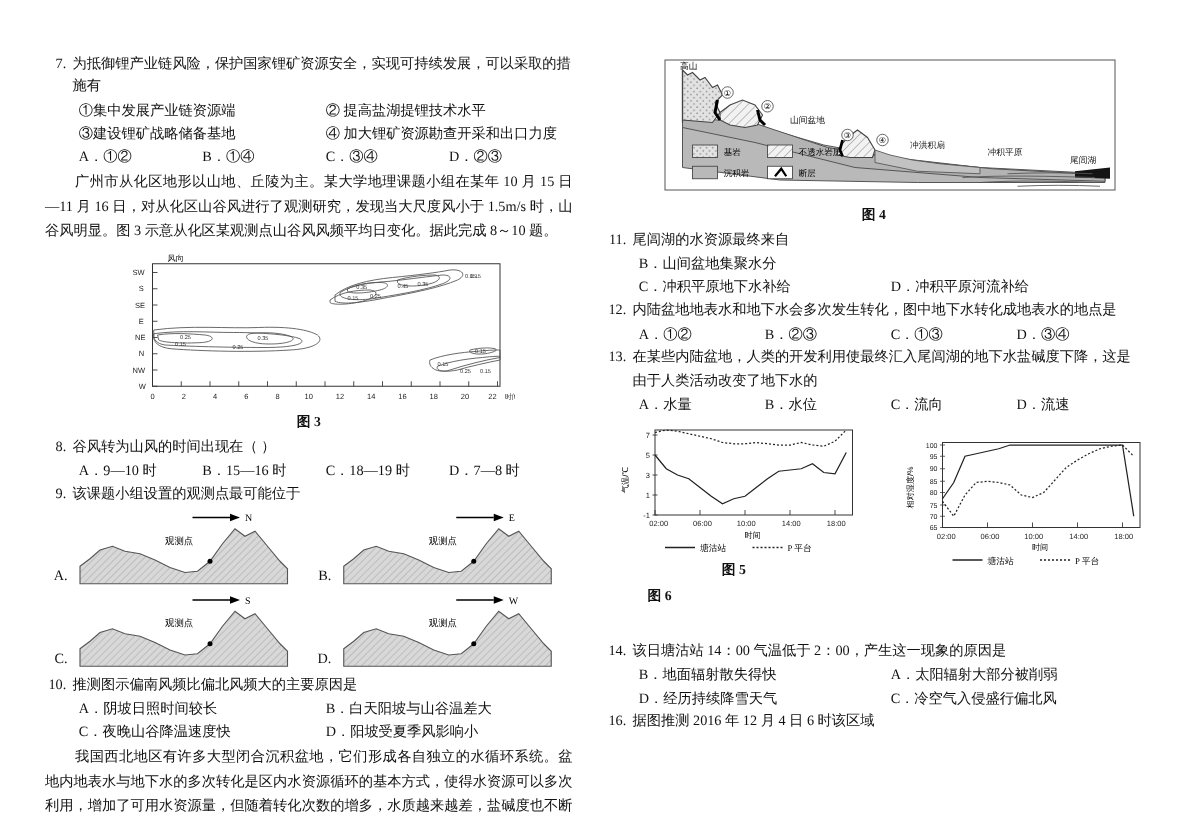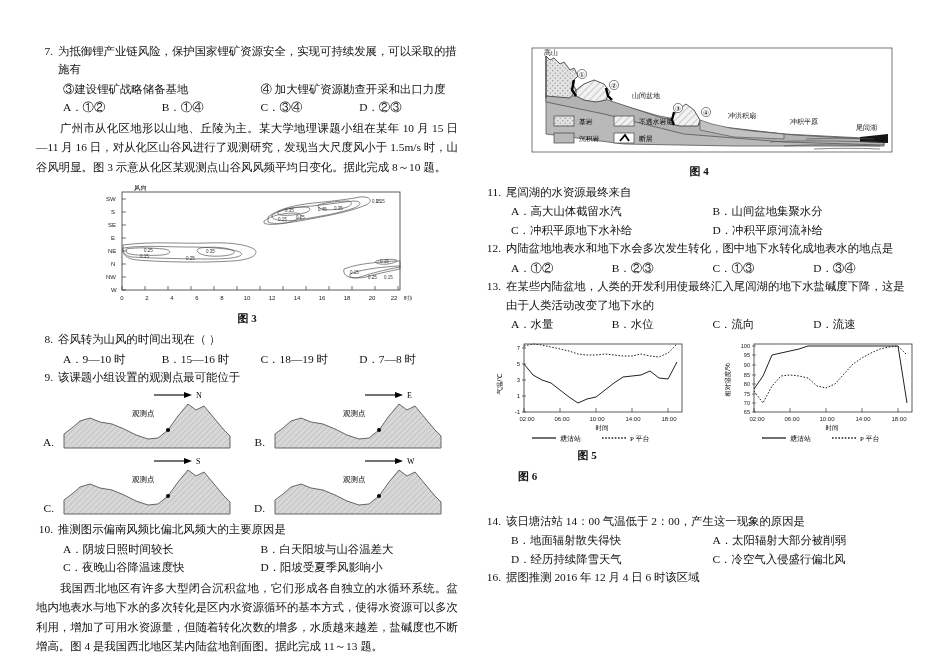--- a/index.html
+++ b/index.html
@@ -21,33 +21,37 @@
   .o{white-space:nowrap;}
   .para{font-size:11.4px;line-height:1.70;text-indent:24px;margin:2px 0 2px 0;text-align:justify;}
   .figcap{text-align:center;font-size:11px;margin:2px 0 4px 0;font-weight:bold;}
   .figcap-l{text-align:left;font-size:11px;margin:2px 0 4px 0;font-weight:bold;padding-left:34px;}
   .chartbox{width:330px;margin:4px auto 0 auto;}
   svg{display:block;}
   
   .terr-grid{display:flex;flex-wrap:wrap;margin-top:2px;}
   .terr-cell{width:50%;display:flex;align-items:flex-end;position:relative;height:66px;}
   .terr-label{font-size:11.4px;padding-right:4px;padding-bottom:6px;width:22px;text-align:right;box-sizing:border-box;}
-  .fig56{display:flex;gap:24px;margin-top:4px;}
+  .fig56{display:flex;gap:24px;margin-top:4px;align-items:center;}
 </style>
 </head>
 <body>
 
 <div class="page">
   <div class="cols">
 
     <div class="col">
 
       <div class="q">
         <span class="qnum">7.</span>
         <span class="qtext">为抵御锂产业链风险，保护国家锂矿资源安全，实现可持续发展，可以采取的措施有</span>
+      </div>
+      <div class="opts two">
+        <span class="o">①集中发展产业链资源端</span>
+        <span class="o">② 提高盐湖提锂技术水平</span>
       </div>
       <div class="opts two">
         <span class="o">③建设锂矿战略储备基地</span>
         <span class="o">④ 加大锂矿资源勘查开采和出口力度</span>
       </div>
       <div class="opts four">
         <span class="o">A．①②</span>
         <span class="o">B．①④</span>
         <span class="o">C．③④</span>
         <span class="o">D．②③</span>
@@ -339,21 +343,20 @@
           </g>
         </svg>
       </div>
       <div class="figcap">图 4</div>
 
       <div class="q">
         <span class="qnum">11.</span>
         <span class="qtext">尾闾湖的水资源最终来自</span>
       </div>
       <div class="opts two">
-        <span class="o">A．高大山体截留水汽</span>
         <span class="o">B．山间盆地集聚水分</span>
       </div>
       <div class="opts two">
         <span class="o">C．冲积平原地下水补给</span>
         <span class="o">D．冲积平原河流补给</span>
       </div>
 
       <div class="q">
         <span class="qnum">12.</span>
         <span class="qtext">内陆盆地地表水和地下水会多次发生转化，图中地下水转化成地表水的地点是</span>

